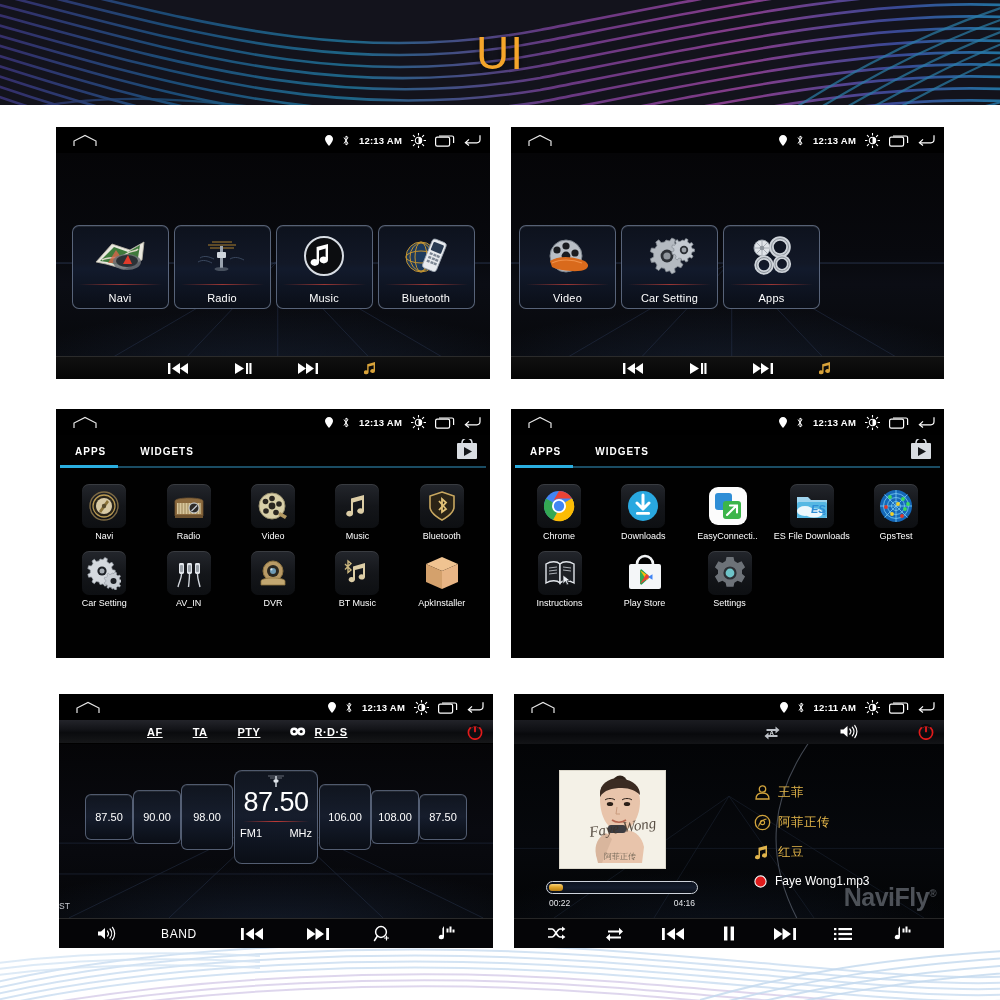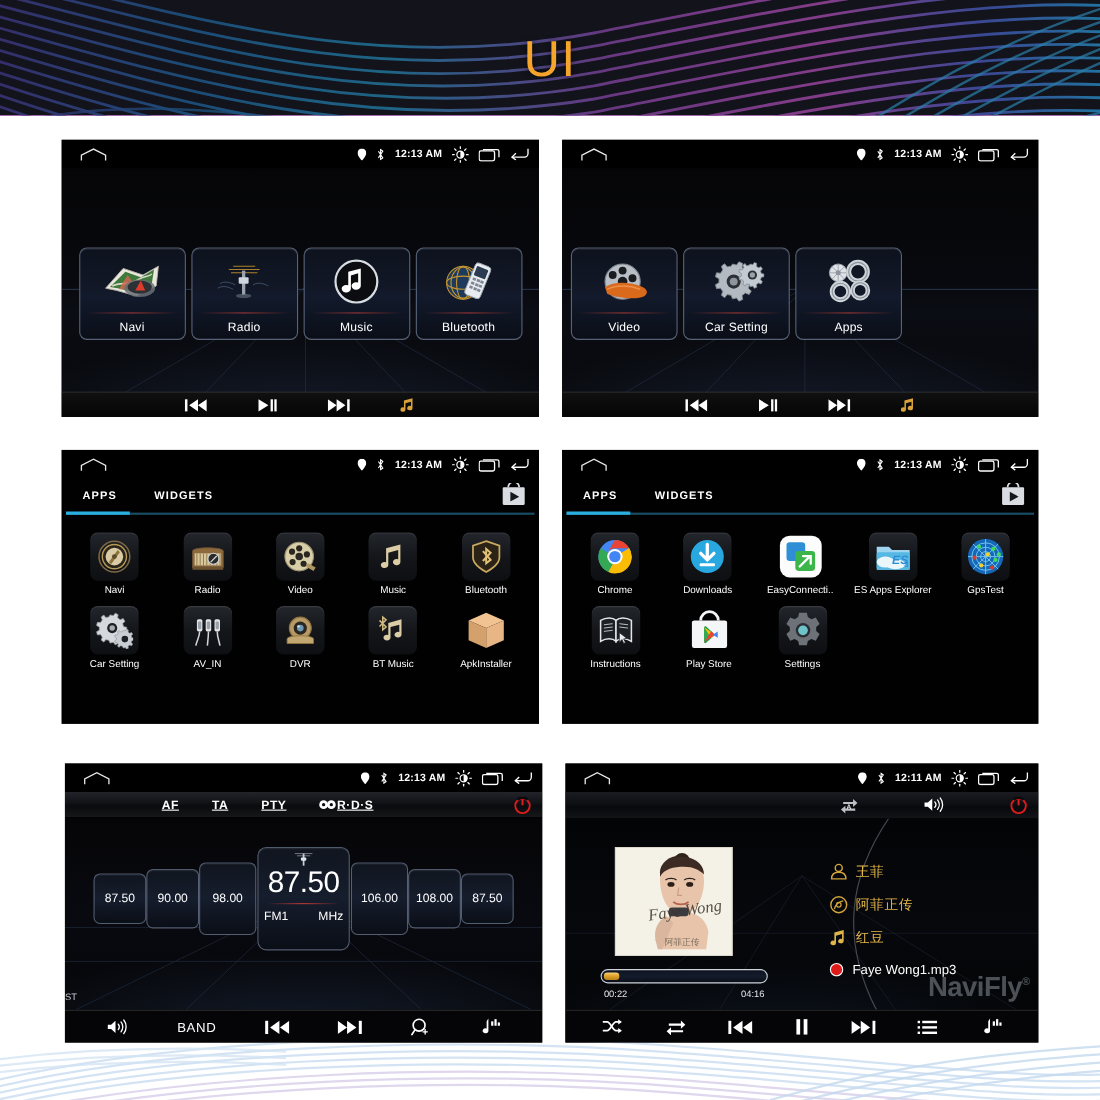--- a/index.html
+++ b/index.html
@@ -103,21 +103,21 @@
 
   
   .radio-body { position:relative; height:calc(100% - 26px); background:#000; overflow:hidden; }
   .radio-topbar {
     position:relative; height:24px;
     background:linear-gradient(180deg,#23242a 0%,#121317 42%,#0a0b0e 55%,#161719 100%);
     border-bottom:1px solid #000;
     display:flex; align-items:center; gap:30px; padding-left:88px;
   }
   .radio-topbar .rt { font-size:11px; font-weight:bold; color:#fff; letter-spacing:.5px;text-decoration:underline; }
-  .rt-rds { display:flex; align-items:center; gap:0; }
+  .rt-rds { display:flex; align-items:center; gap:8px; }
   .radio-power { position:absolute; right:10px; top:4px; }
   .radio-stage {
     position:relative; height:calc(100% - 24px - 30px);
     background:
       radial-gradient(ellipse 110% 65% at 50% 110%, rgba(36,52,82,.48) 0%, rgba(4,5,9,0) 62%),
       linear-gradient(180deg,#050507 0%,#090a10 50%,#050608 100%);
     overflow:hidden;
   }
   .carousel { position:absolute; left:0; right:0; top:26px; display:flex; align-items:center; justify-content:center; }
   .pr {
@@ -841,21 +841,21 @@
             <div class="app-ico dark">
               <svg width="36" height="34" viewBox="0 0 36 34">
                 <path d="M3,8 L14,8 L17,11 L33,11 L33,29 L3,29 Z" fill="#9fd5ef"></path>
                 <rect x="3" y="13" width="30" height="16" rx="2" fill="#56b8e3"></rect>
                 <ellipse cx="11" cy="22" rx="8" ry="5" fill="#ecf7fc"></ellipse>
                 <ellipse cx="20" cy="24" rx="9" ry="4.5" fill="#ecf7fc"></ellipse>
                 <text x="17" y="24" font-family="Liberation Sans, sans-serif" font-size="11" font-weight="bold" font-style="italic" fill="#2f8ed6">ES</text>
                 <text x="28" y="26" font-family="Liberation Sans, sans-serif" font-size="7" font-weight="bold" fill="#2f8ed6">3</text>
               </svg>
             </div>
-            <div class="app-name">ES Apps Explorer</div>
+            <div class="app-name">ES File Downloads</div>
           </div>
           <div class="app-cell">
             <div class="app-ico dark">
               <svg width="36" height="36" viewBox="0 0 36 36">
                 <circle cx="18" cy="18" r="16" fill="#1568b8"></circle>
                 <g fill="none" stroke="#6fc3ef" stroke-width="0.9">
                   <circle cx="18" cy="18" r="12.5"></circle>
                     <circle cx="18" cy="18" r="8.5"></circle>
                     <circle cx="18" cy="18" r="4.5"></circle>
                   <line x1="18" y1="2" x2="18" y2="34"></line>

